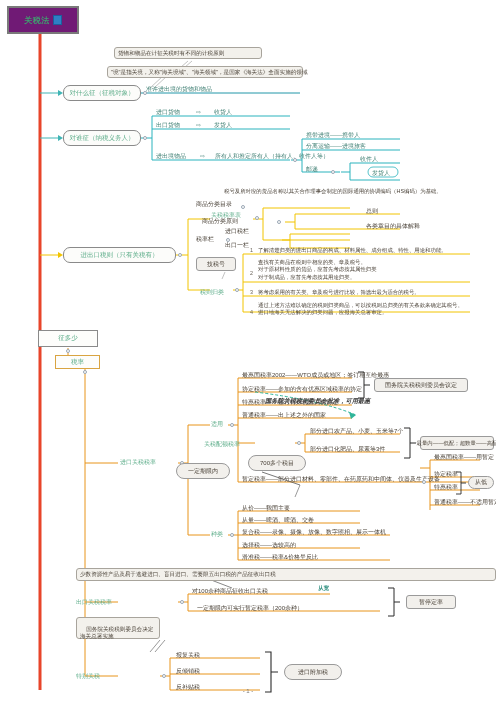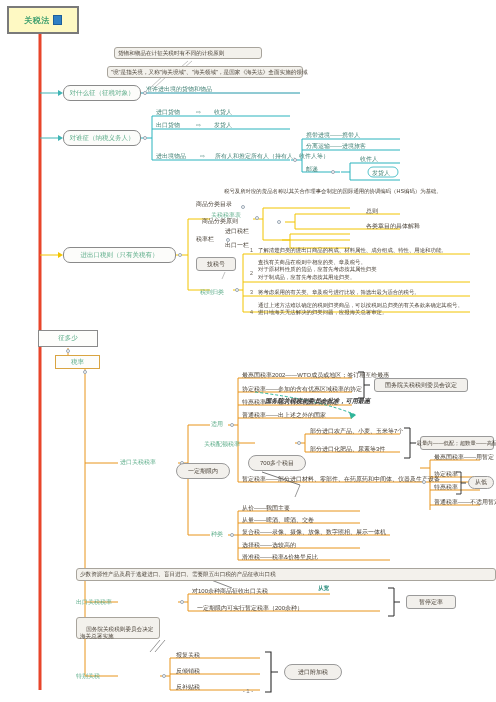--- a/index.html
+++ b/index.html
@@ -6,21 +6,21 @@
   body{
     width:496px;height:702px;position:relative;overflow:hidden;
     font-family:"Liberation Sans","DejaVu Sans",sans-serif;
     color:#3a3a3a;
   }
   #canvas{position:absolute;left:0;top:0;width:496px;height:702px;}
   .svgLayer{position:absolute;left:0;top:0;width:496px;height:702px;pointer-events:none;}
 
   
   .rootbox{
-    position:absolute;border:2px solid #7a7a7a;background:#fef9c3;
+    position:absolute;border:2px solid #7a7a7a;background:#701a75;
     display:flex;align-items:center;gap:3px;justify-content:center;
   }
   .rootlabel{color:#3f9f6f;font-size:8px;font-weight:bold;letter-spacing:.5px;}
   .rootIcon{width:7px;height:8px;background:#2f7fc4;display:inline-block;
             border:1px solid #1c5f9c;}
 
   
   .l1box{
     position:absolute;border:1px solid #8a8a8a;background:#fcfcfa;
     border-radius:7px;display:flex;align-items:center;justify-content:center;

